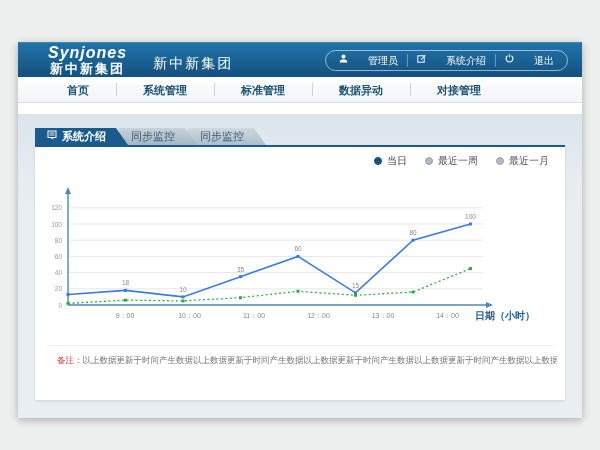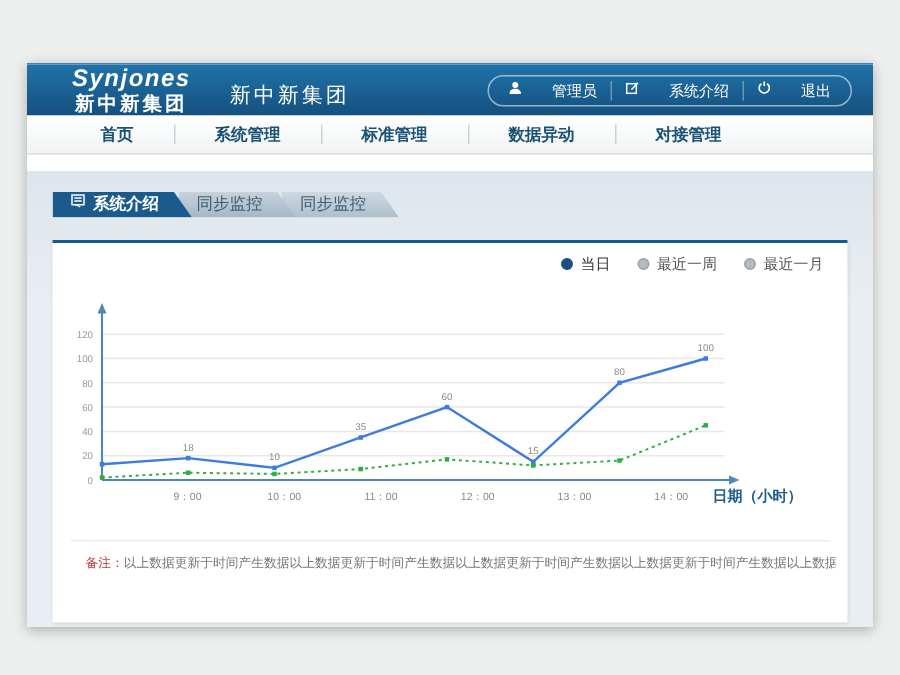--- a/index.html
+++ b/index.html
@@ -63,21 +63,21 @@
   .tab.active {
     background:#1b5a8c; color:#fff; font-weight:bold; z-index:3; position:relative;
   }
   .tab.inactive {
     background:linear-gradient(#c6d2dc,#a4b7c5); color:#3f5d72;
     margin-left:-9px; position:relative;justify-content:flex-end;
   }
   .tab.inactive.t2 { z-index:2; }
   .tab.inactive.t3 { z-index:1; background:linear-gradient(#cdd8e0,#aebfcb); }
   .panel {
-    position:absolute; left:17px; top:46px; width:530px; height:255px;
+    position:absolute; left:17px; top:31px; width:530px; height:255px;
     background:#fff; border-top:2px solid #1b5a8c;
     box-shadow:0 1px 3px rgba(0,0,0,0.10);
   }
   
   .filter-row {
     position:absolute; top:7px; right:16px;
     display:flex; align-items:center; gap:18px; z-index:5;
   }
   .radio-opt { display:flex; align-items:center; gap:5px; cursor:pointer; }
   .radio-dot { width:8px; height:8px; border-radius:50%; }

